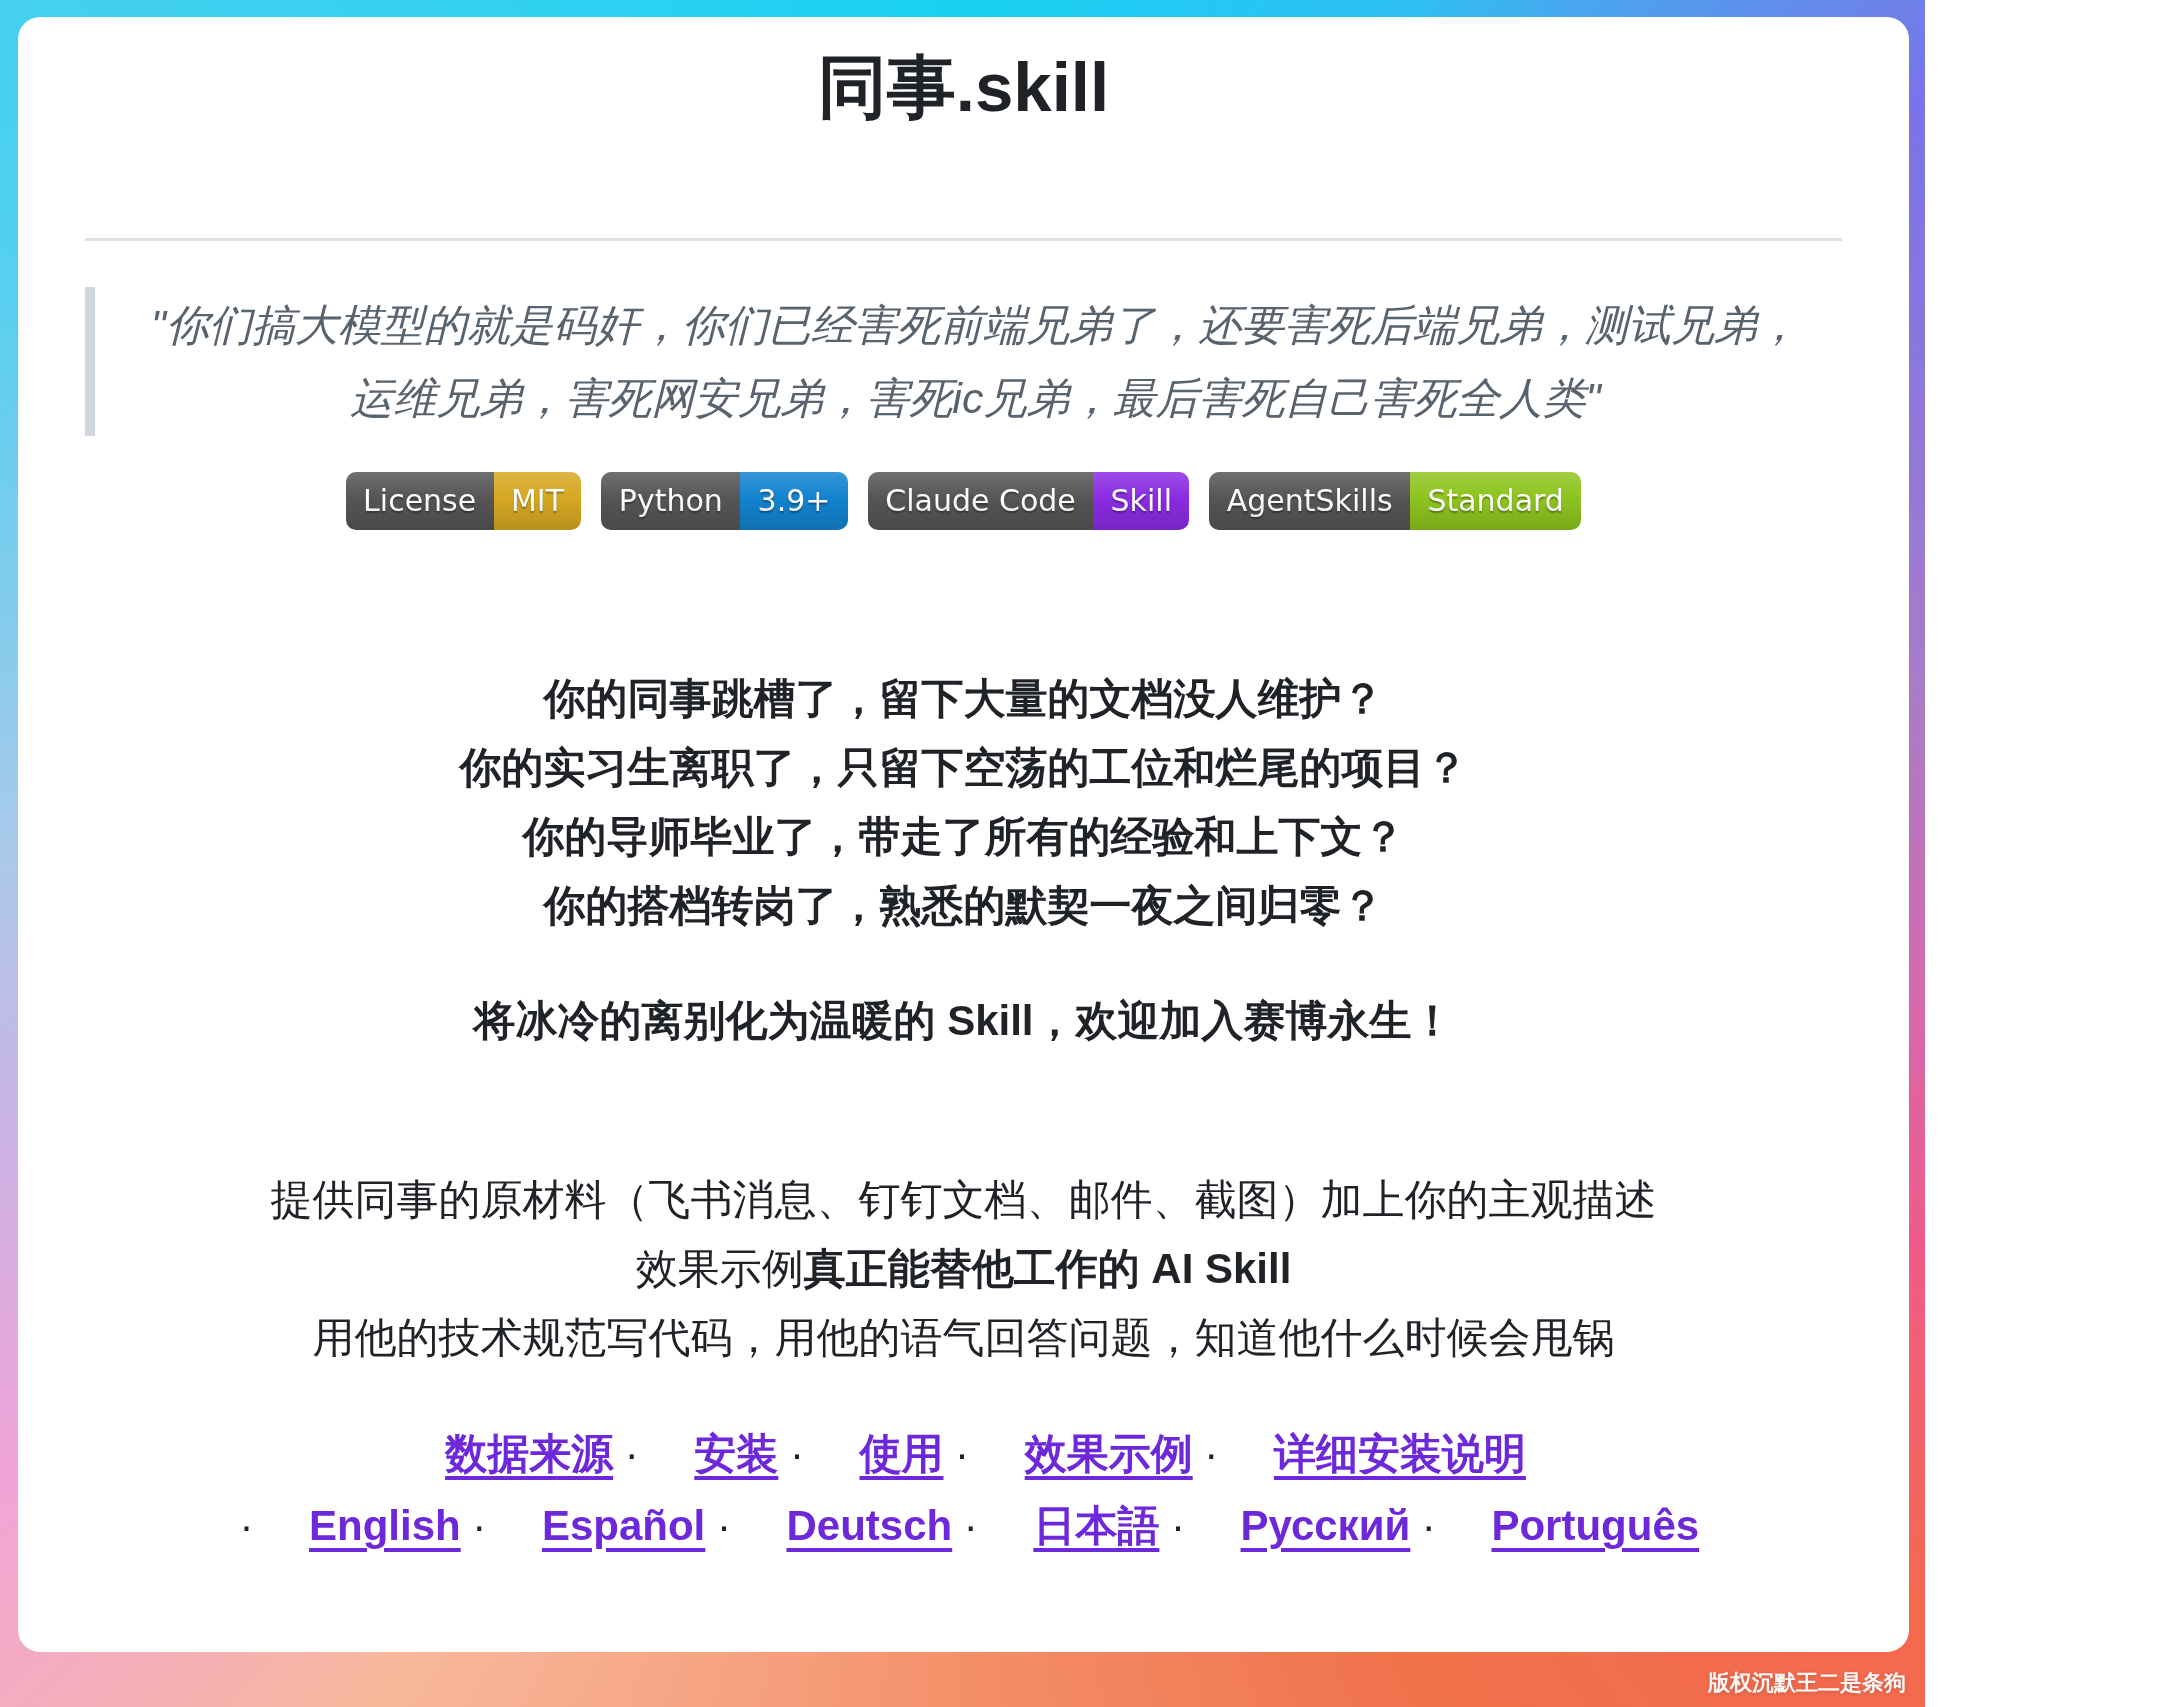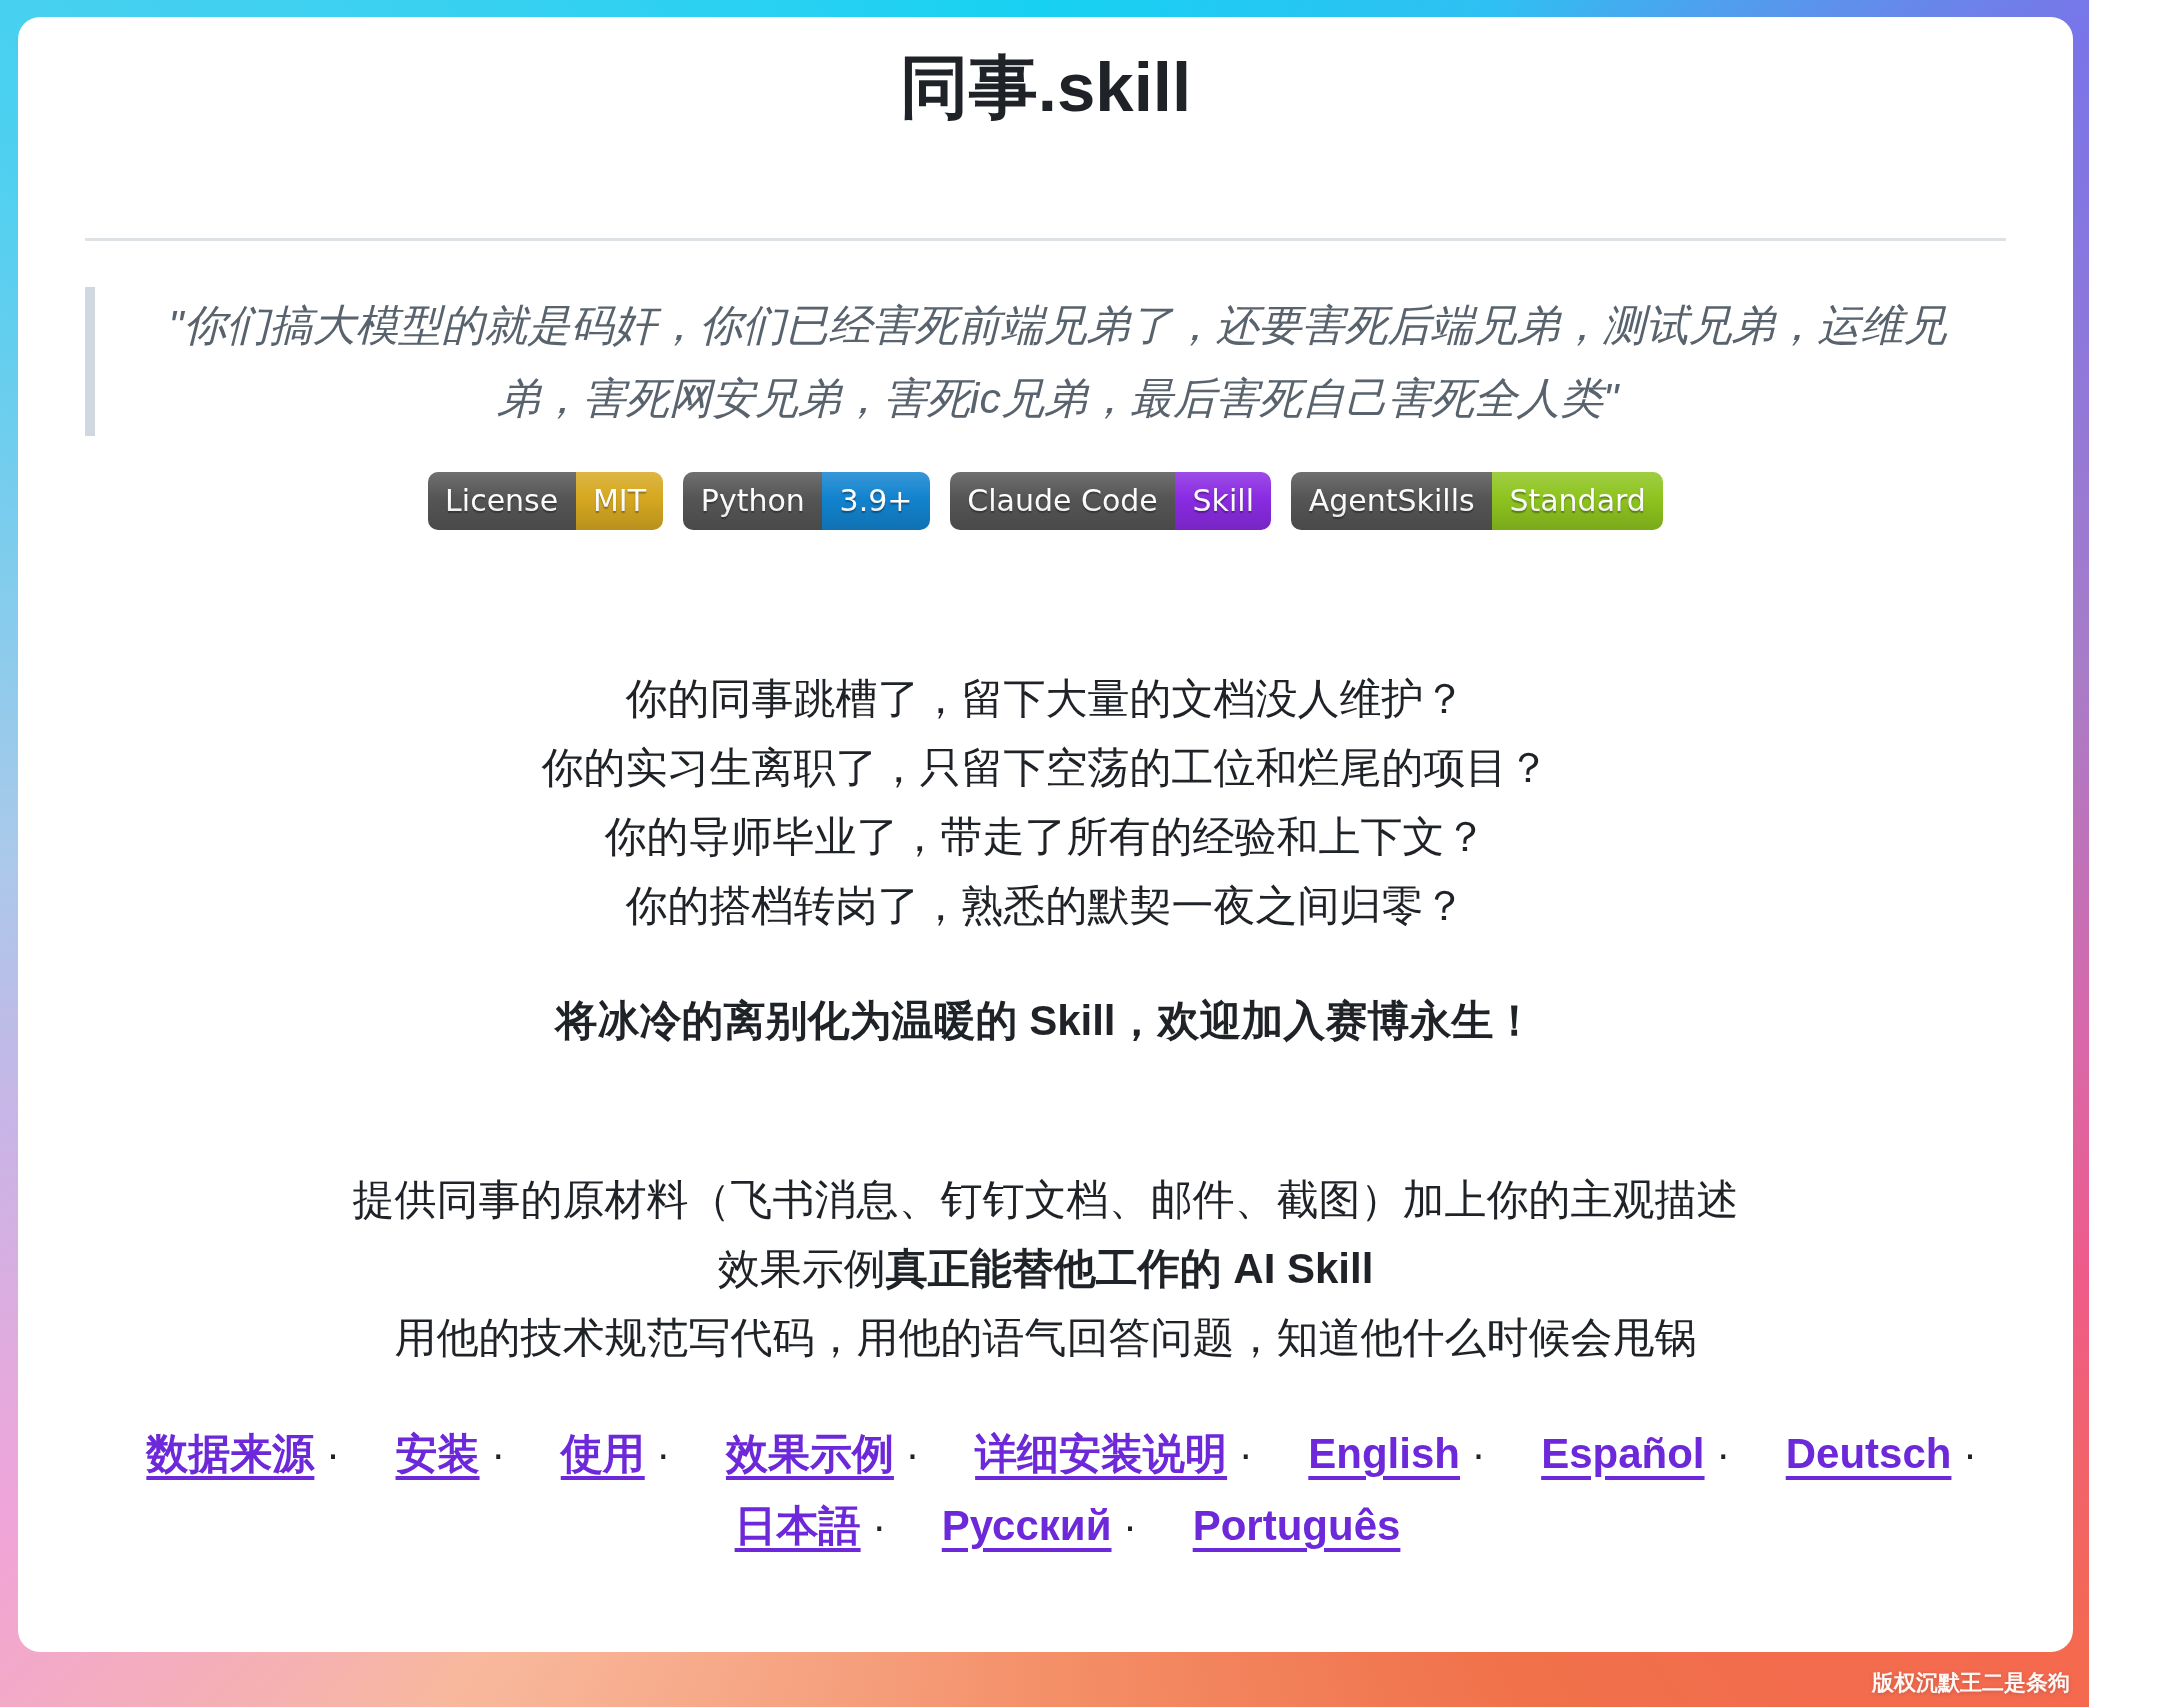--- a/index.html
+++ b/index.html
@@ -1,17 +1,17 @@
 <!DOCTYPE html>
 <html style="font-size:11.6px"><head>
 <meta charset="utf-8">
 <style>
   html, body { margin: 0; padding: 0; }
   #app {
-    width: 2089px;
+    width: 1925px;
     height: 1708px;
     position: relative;
     overflow: hidden;
     font-family: "Liberation Sans", "DejaVu Sans", sans-serif;
     background: conic-gradient(from 0deg at 50% 50%,
       #17d1f2 0deg,
       #2fc0f2 28deg,
       #7a74e8 52deg,
       #a87cc8 80deg,
       #d868aa 100deg,
@@ -91,20 +91,21 @@
     display: flex;
     align-items: center;
     padding: 0 17.4px;
   }
   .badge-label { background: #555555; }
   .badge-value { background: #9f9f9f; }
   .pain {
     margin: 134px 0 0 0;
     font-size: 42px;
     line-height: 69px;
+    font-weight: bold;
   }
   .pain span { display: block; }
   .slogan {
     margin: 46px 0 0 0;
     font-size: 42px;
     line-height: 69px;
     font-weight: 700;
   }
   .desc {
     margin: 110px 0 0 0;

